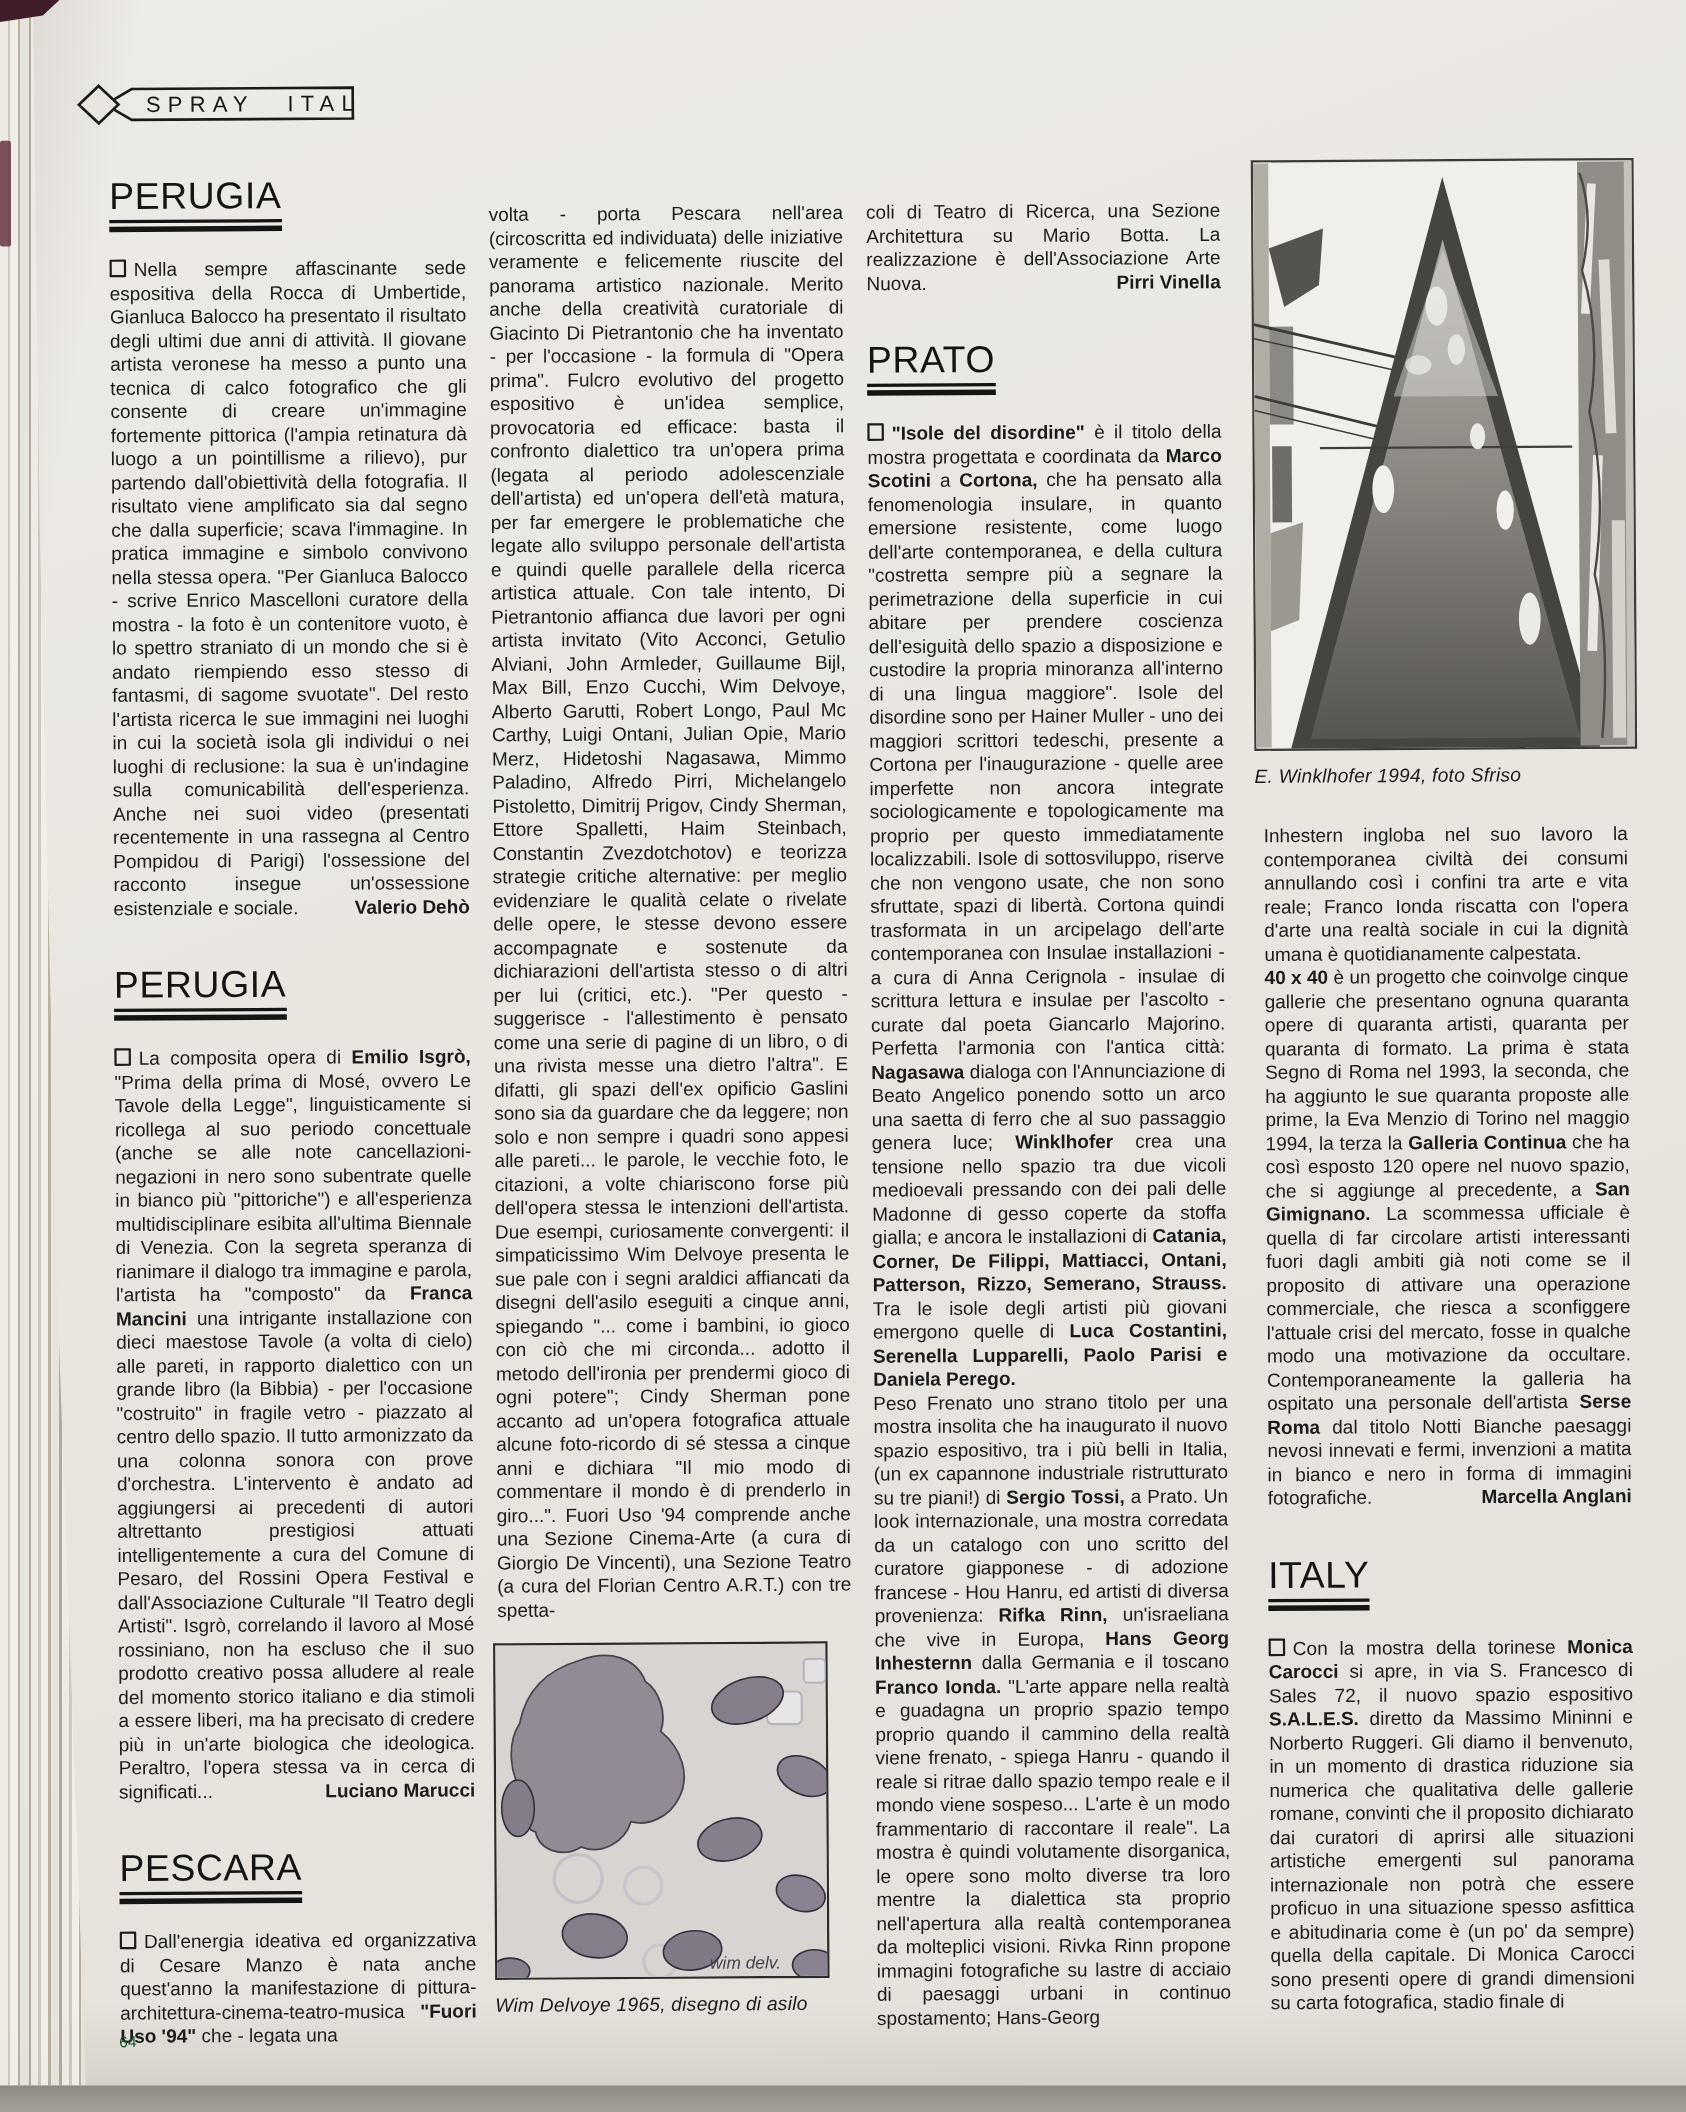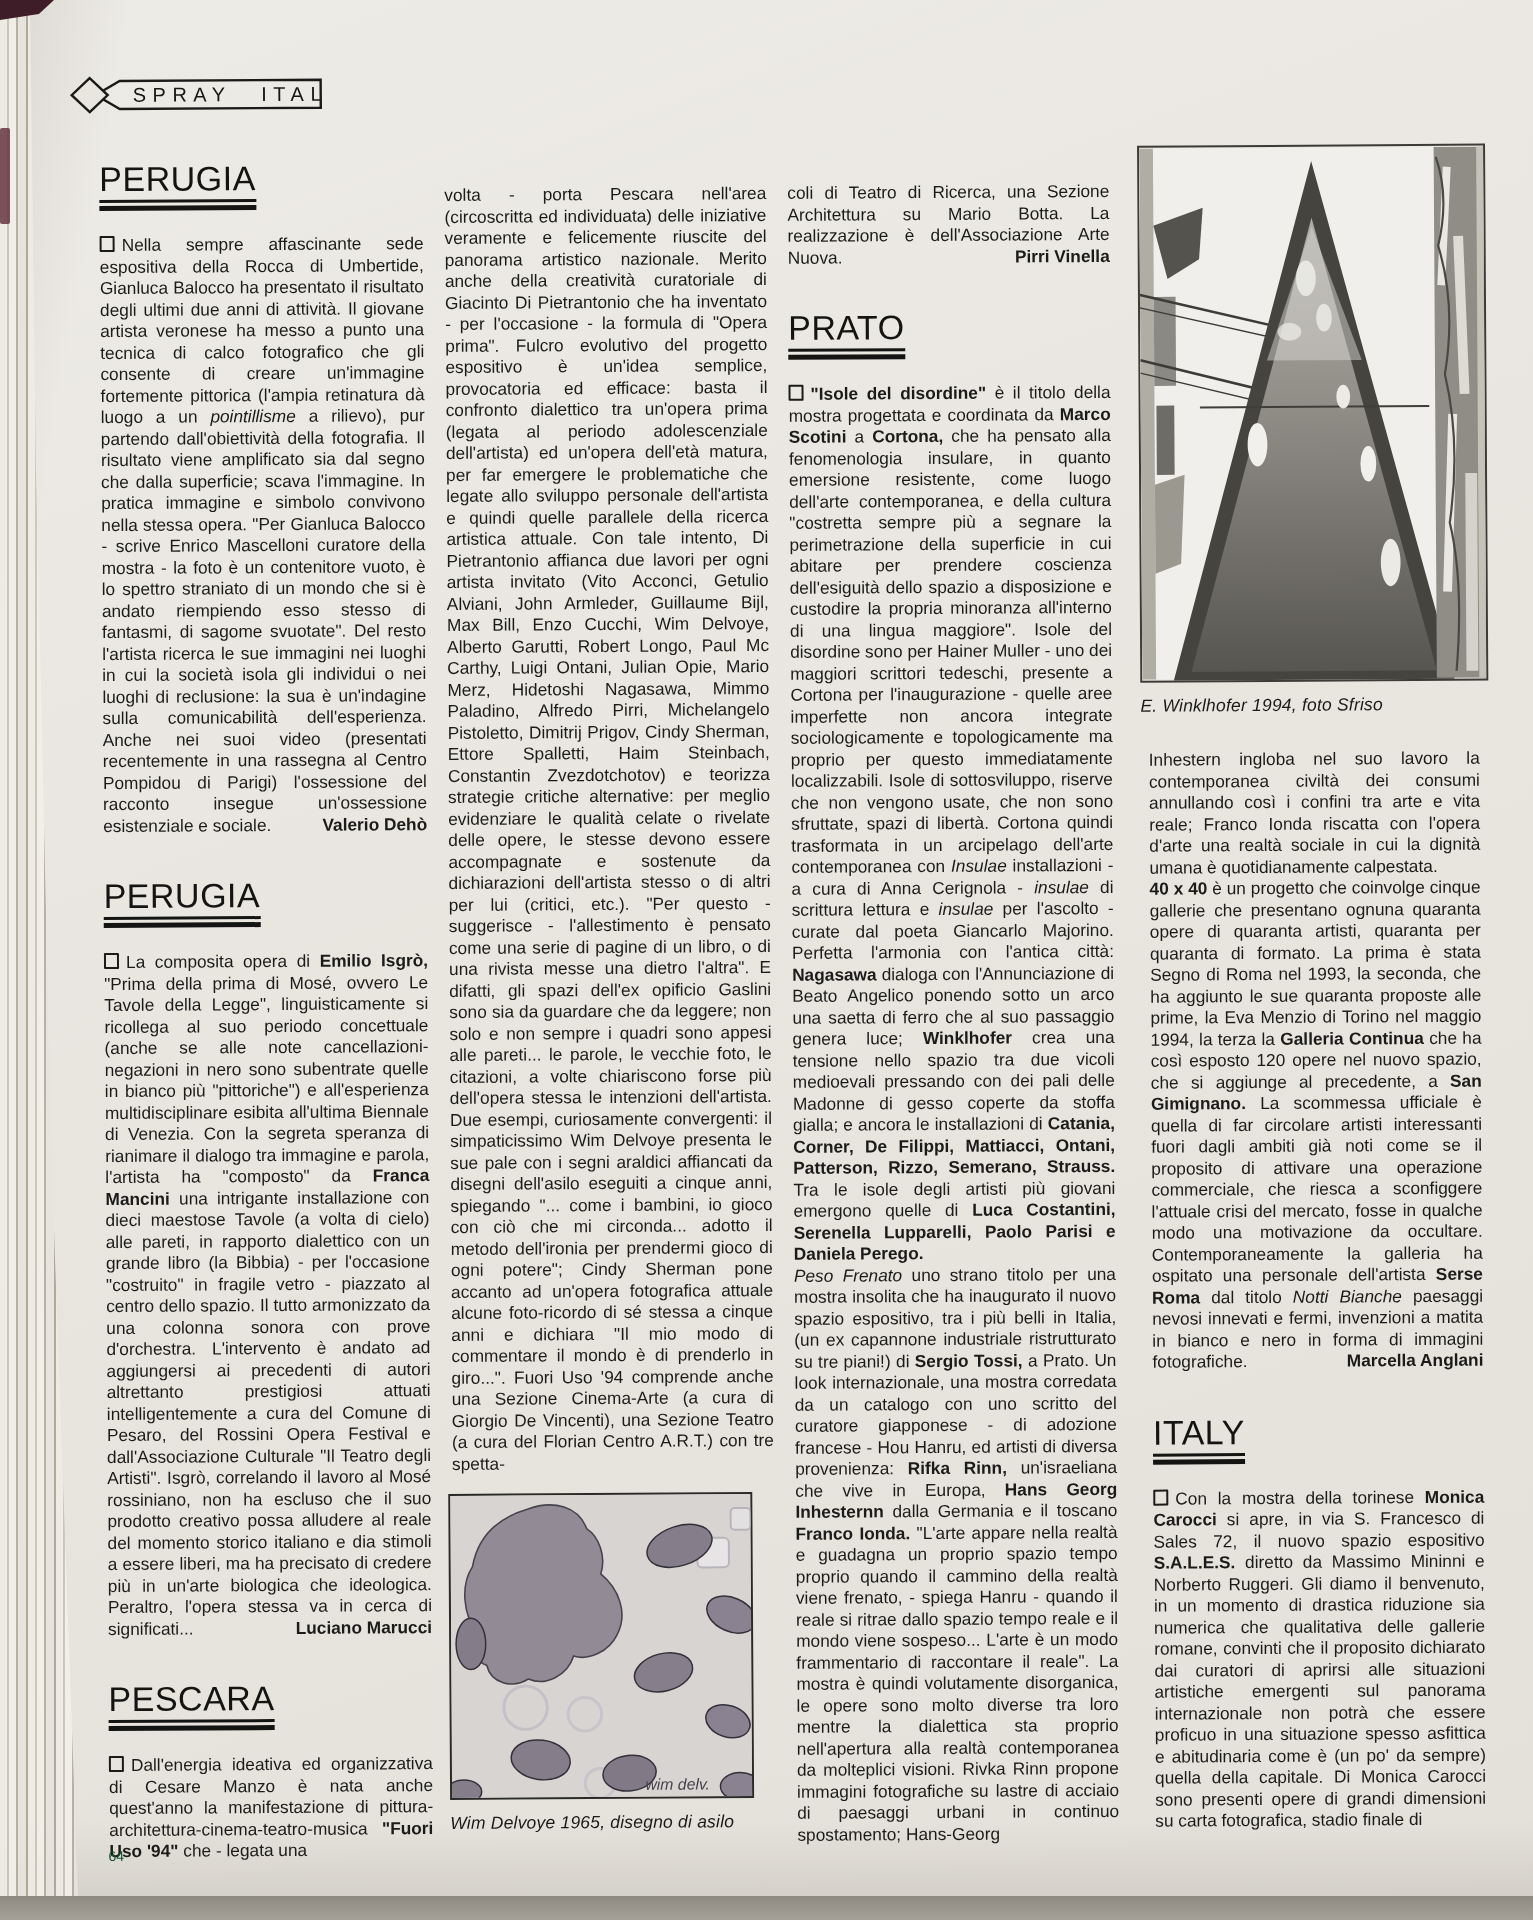--- a/index.html
+++ b/index.html
@@ -40,21 +40,21 @@
   .col p{margin:0;}
   .para{margin:0 0 0 0;}
   h2.sec{font-size:34px;line-height:1;font-weight:400;letter-spacing:.5px;color:#141412;
     margin:42px 0 24px 0;width:-moz-max-content;width:max-content;padding:0;}
   h2.sec.first{margin-top:0;}
   h2.sec .ht{display:inline-block;padding-bottom:4px;border-bottom:3px solid #141412;}
   h2.sec .rule{height:5px;background:#141412;margin-top:3px;}
   .sq{display:inline-block;width:11px;height:12px;border:2px solid #1b1b19;border-radius:1px;
     margin-right:7px;vertical-align:-1px;}
   .b{font-weight:bold;}
-  .i{font-style:italic;}
+  .i{}
   .sig{float:right;font-weight:bold;}
   
   figure{margin:0;position:absolute;}
   figcaption{font-style:italic;font-size:17.5px;color:#1b1b19;margin-top:13px;letter-spacing:.2px;}
   .artframe{display:block;}
   #page-number{position:absolute;left:103px;top:1844px;font-size:14px;color:#14532d;}
 </style>
 </head>
 <body>
 

